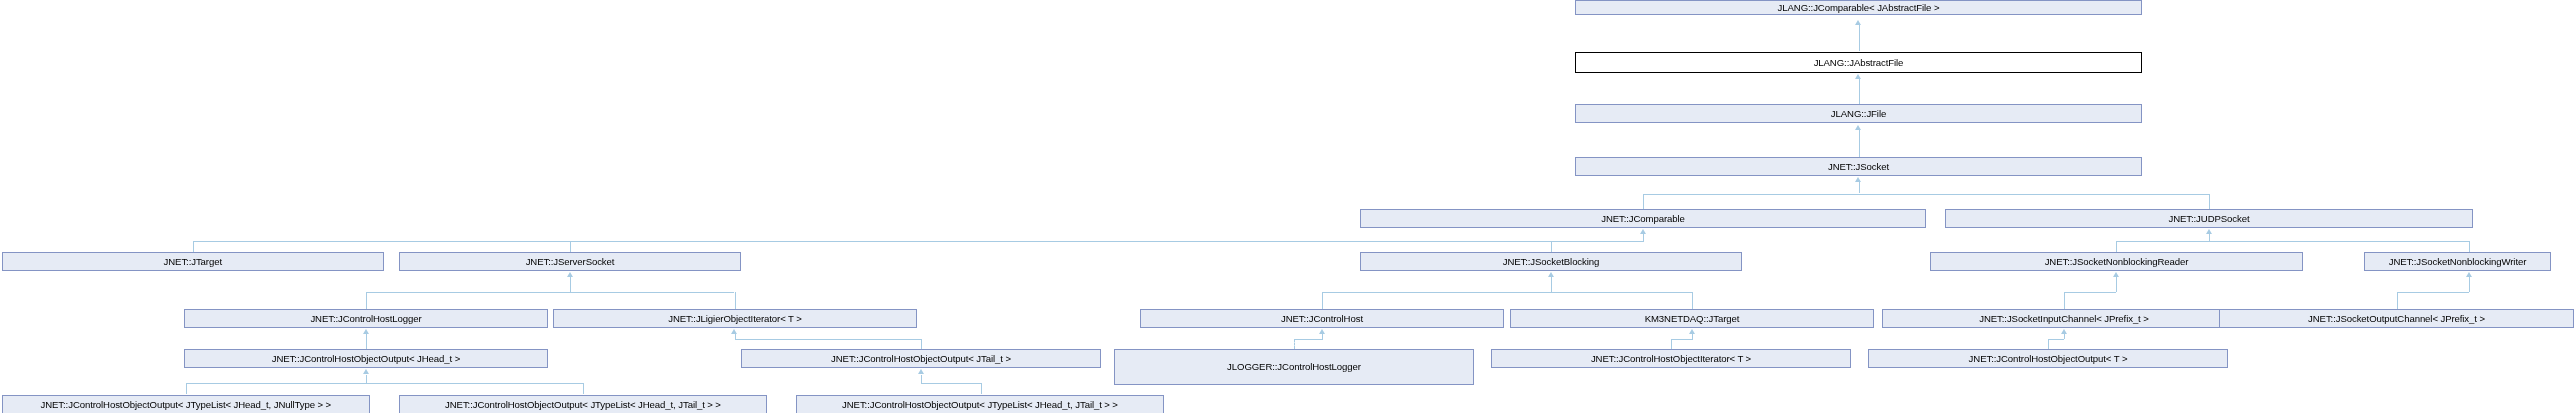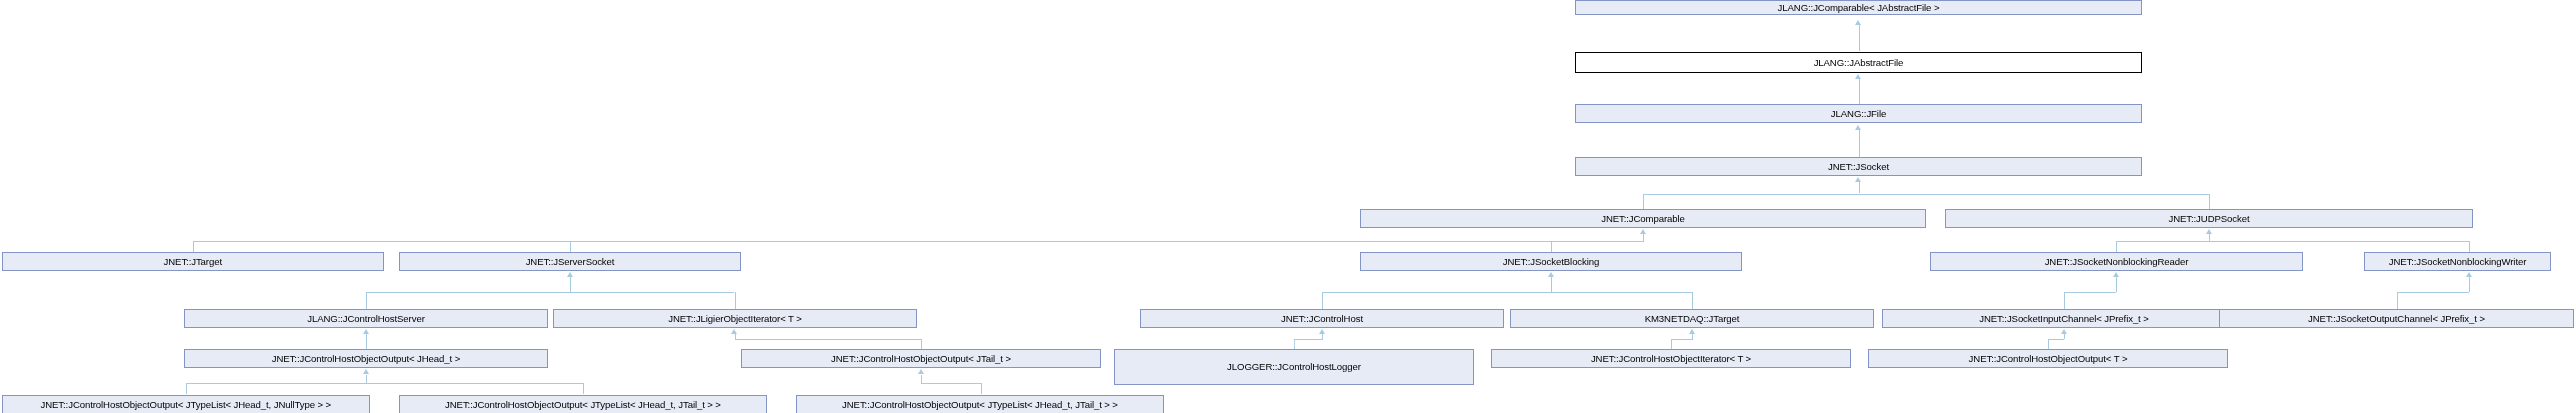--- a/index.html
+++ b/index.html
@@ -140,21 +140,21 @@
       <div class="node current" style="left: 1575px; top: 52px; width: 567px; height: 21px; text-align: right;">JLANG::JAbstractFile</div>
       <div class="node" style="left: 1575px; top: 104px; width: 567px; height: 19.3px;">JLANG::JFile</div>
       <div class="node" style="left: 1575px; top: 157px; width: 567px; height: 19.3px;">JNET::JSocket</div>
       <div class="node" style="left: 1360px; top: 209px; width: 566px; height: 19.3px;">JNET::JComparable</div>
       <div class="node" style="left: 1945px; top: 209px; width: 528px; height: 19.3px;">JNET::JUDPSocket</div>
       <div class="node" style="left: 1.8px; top: 252px; width: 382px; height: 19.3px;">JNET::JTarget</div>
       <div class="node" style="left: 399px; top: 252px; width: 342px; height: 19.3px;">JNET::JServerSocket</div>
       <div class="node" style="left: 1360px; top: 252px; width: 382px; height: 19.3px;">JNET::JSocketBlocking</div>
       <div class="node" style="left: 1930px; top: 252px; width: 373px; height: 19.3px;">JNET::JSocketNonblockingReader</div>
       <div class="node" style="left: 2364px; top: 252px; width: 187px; height: 19.3px;">JNET::JSocketNonblockingWriter</div>
-      <div class="node" style="left: 184px; top: 309px; width: 364px; height: 19.3px;">JLANG::JControlHostServer</div>
+      <div class="node" style="left: 184px; top: 309px; width: 364px; height: 19.3px;">JNET::JControlHostLogger</div>
       <div class="node" style="left: 553px; top: 309px; width: 364px; height: 19.3px;">JNET::JLigierObjectIterator&lt; T &gt;</div>
       <div class="node" style="left: 1140px; top: 309px; width: 364px; height: 19.3px;">JNET::JControlHost</div>
       <div class="node" style="left: 1510px; top: 309px; width: 364px; height: 19.3px;">KM3NETDAQ::JTarget</div>
       <div class="node" style="left: 1882px; top: 309px; width: 364px; height: 19.3px;">JNET::JSocketInputChannel&lt; JPrefix_t &gt;</div>
       <div class="node" style="left: 2219px; top: 309px; width: 355px; height: 19.3px;">JNET::JSocketOutputChannel&lt; JPrefix_t &gt;</div>
       <div class="node" style="left: 184px; top: 349px; width: 364px; height: 19.3px;">JNET::JControlHostObjectOutput&lt; JHead_t &gt;</div>
       <div class="node" style="left: 741px; top: 349px; width: 360px; height: 19.3px;">JNET::JControlHostObjectOutput&lt; JTail_t &gt;</div>
       <div class="node" style="left: 1114px; top: 349px; width: 360px; height: 36px;">JLOGGER::JControlHostLogger</div>
       <div class="node" style="left: 1491px; top: 349px; width: 360px; height: 19.3px;">JNET::JControlHostObjectIterator&lt; T &gt;</div>
       <div class="node" style="left: 1868px; top: 349px; width: 360px; height: 19.3px;">JNET::JControlHostObjectOutput&lt; T &gt;</div>

